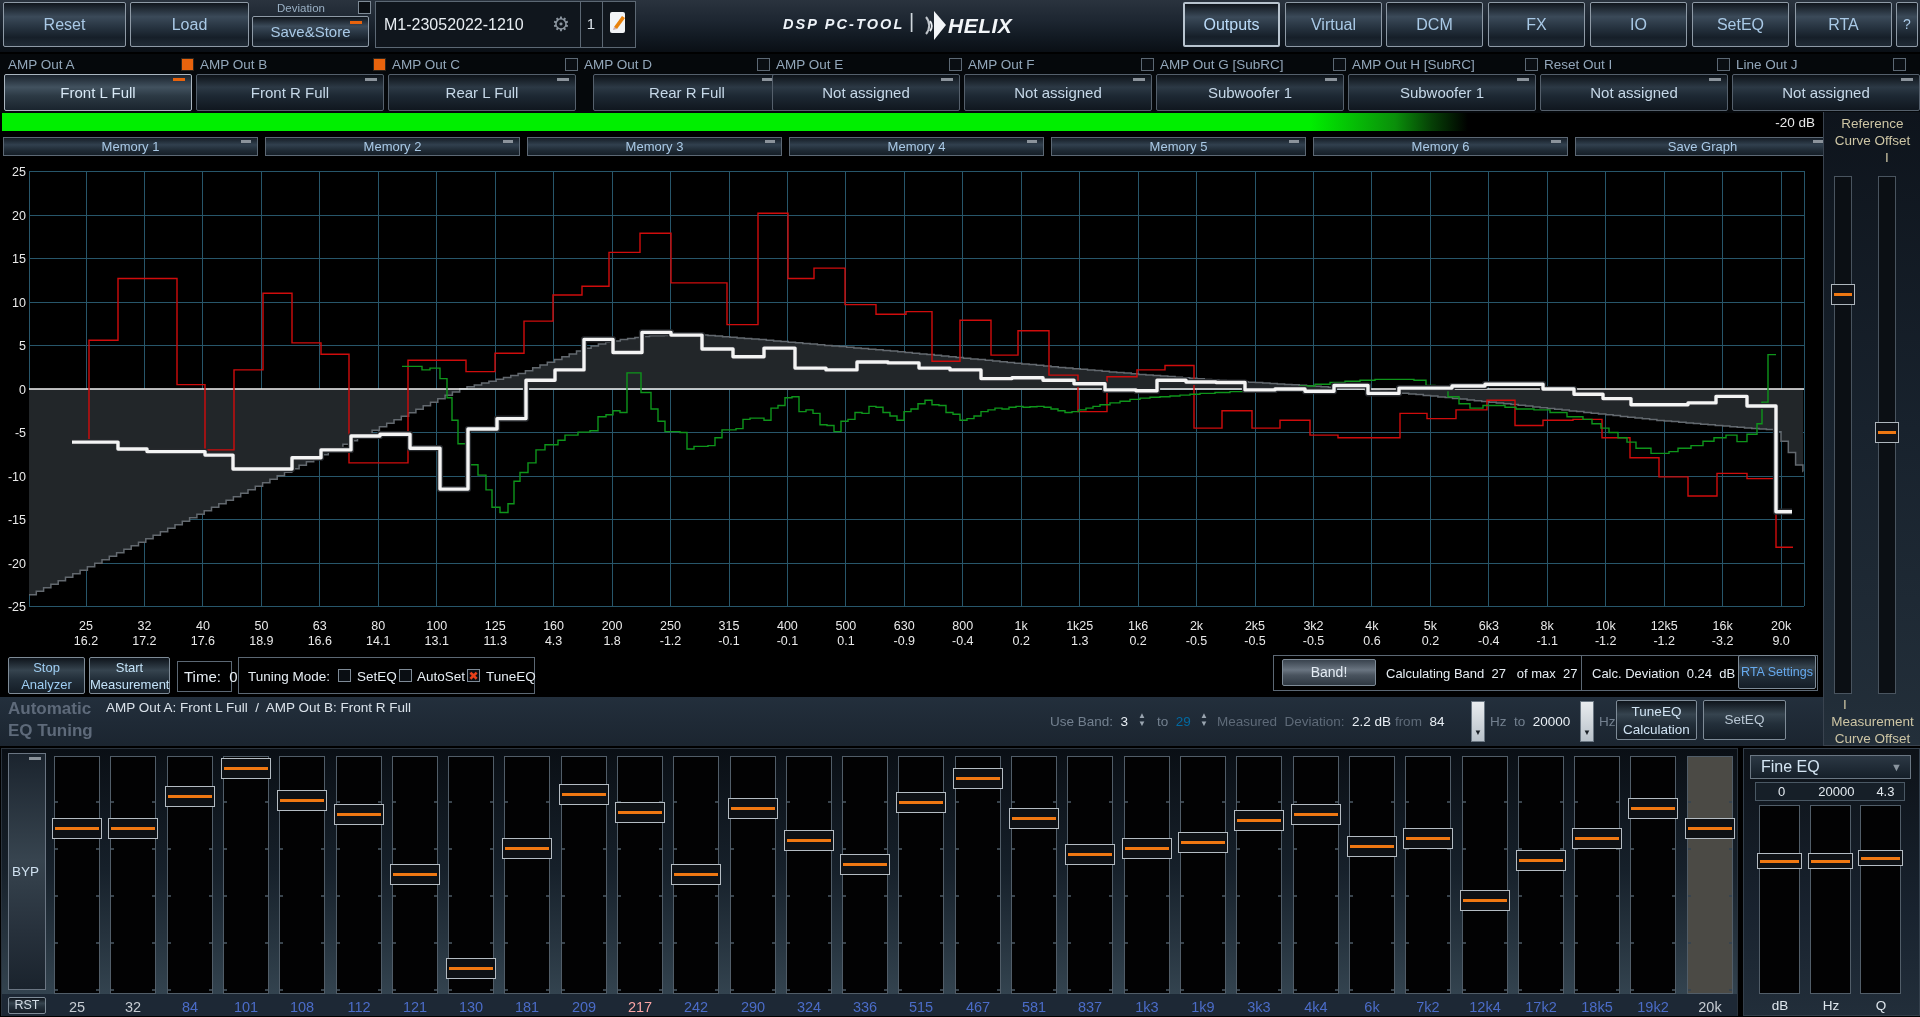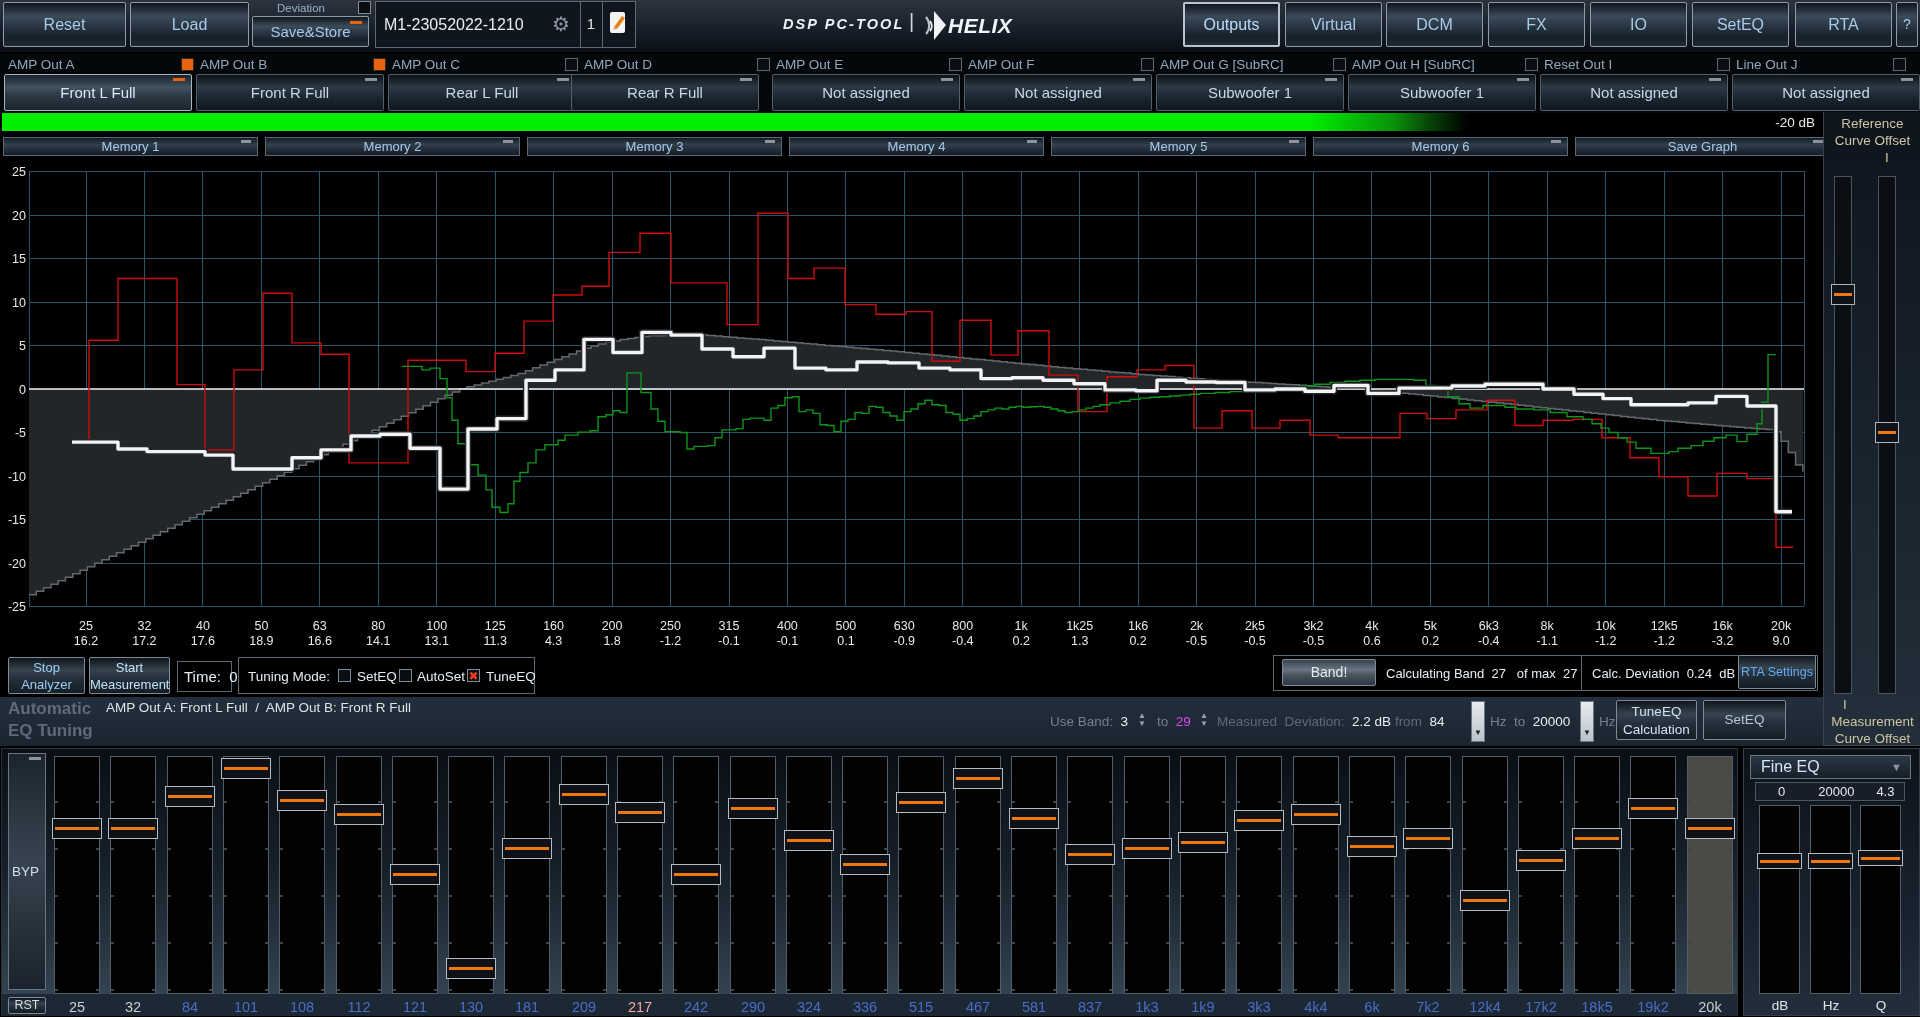--- a/index.html
+++ b/index.html
@@ -100,21 +100,21 @@
 <div class="tabcb checked" style="left:181px"></div>
 <div class="chbtn sel" style="left:4px"><div class="bdash o"></div>Front L Full</div>
 <div class="tablab" style="left:200px">AMP Out B</div>
 <div class="tabcb checked" style="left:373px"></div>
 <div class="chbtn" style="left:196px"><div class="bdash"></div>Front R Full</div>
 <div class="tablab" style="left:392px">AMP Out C</div>
 <div class="tabcb" style="left:565px"></div>
 <div class="chbtn" style="left:388px"><div class="bdash"></div>Rear L Full</div>
 <div class="tablab" style="left:584px">AMP Out D</div>
 <div class="tabcb" style="left:757px"></div>
-<div class="chbtn" style="left:571px"><div class="bdash"></div>Rear R Full</div>
+<div class="chbtn" style="left:593px"><div class="bdash"></div>Rear R Full</div>
 <div class="tablab" style="left:776px">AMP Out E</div>
 <div class="tabcb" style="left:949px"></div>
 <div class="chbtn" style="left:772px"><div class="bdash"></div>Not assigned</div>
 <div class="tablab" style="left:968px">AMP Out F</div>
 <div class="tabcb" style="left:1141px"></div>
 <div class="chbtn" style="left:964px"><div class="bdash"></div>Not assigned</div>
 <div class="tablab" style="left:1160px">AMP Out G [SubRC]</div>
 <div class="tabcb" style="left:1333px"></div>
 <div class="chbtn" style="left:1156px"><div class="bdash"></div>Subwoofer 1</div>
 <div class="tablab" style="left:1352px">AMP Out H [SubRC]</div>
@@ -284,21 +284,21 @@
 <div class="abs" style="left:1581px;top:656px;width:1px;height:34px;background:#5c6874"></div>
 <div class="abs" style="left:1592px;top:666px;color:#e6edf3;font-size:13px">Calc.&nbsp;Deviation&nbsp; 0.24&nbsp; dB</div>
 <div class="panbtn" style="left:1738px;top:655px;width:78px;height:34px;line-height:32px;font-size:12.5px;color:#66aaef;white-space:nowrap">RTA Settings</div>
 
 <div id="tunestrip" class="abs"></div>
 <div class="abs" style="left:8px;top:699px;color:#5e6a7a;font-size:17px;font-weight:bold">Automatic</div>
 <div class="abs" style="left:8px;top:721px;color:#5e6a7a;font-size:17px;font-weight:bold">EQ Tuning</div>
 <div class="abs" style="left:106px;top:700px;color:#dae2ea;font-size:13.5px">AMP Out A: Front L Full&nbsp; /&nbsp; AMP Out B: Front R Full</div>
 <div class="abs" style="left:1050px;top:714px;color:#73808f;font-size:13.5px">Use Band:&nbsp; <span style="color:#e8eef4">3</span></div>
 <div class="abs" style="left:1138px;top:712px;color:#9aa5b0;font-size:8px;line-height:8px">▲<br>▼</div>
-<div class="abs" style="left:1157px;top:714px;color:#73808f;font-size:13.5px">to&nbsp; <span style="color:#d946ef">29</span></div>
+<div class="abs" style="left:1157px;top:714px;color:#73808f;font-size:13.5px">to&nbsp; <span style="color:#0369a1">29</span></div>
 <div class="abs" style="left:1200px;top:712px;color:#9aa5b0;font-size:8px;line-height:8px">▲<br>▼</div>
 <div class="abs" style="left:1217px;top:714px;color:#5e6a78;font-size:13.5px">Measured&nbsp; Deviation:&nbsp; <span style="color:#e8eef4">2.2 dB</span> <span>from</span>&nbsp; <span style="color:#e8eef4">84</span></div>
 <div class="abs" style="left:1471px;top:701px;width:14px;height:41px;background:linear-gradient(180deg,#e9ecef,#b9c2ca);border:1px solid #6a7682;color:#1a2026;font-size:8px;text-align:center;line-height:62px">▼</div>
 <div class="abs" style="left:1490px;top:714px;color:#73808f;font-size:13.5px">Hz&nbsp; to&nbsp; <span style="color:#e8eef4">20000</span></div>
 <div class="abs" style="left:1580px;top:701px;width:14px;height:41px;background:linear-gradient(180deg,#e9ecef,#b9c2ca);border:1px solid #6a7682;color:#1a2026;font-size:8px;text-align:center;line-height:62px">▼</div>
 <div class="abs" style="left:1599px;top:714px;color:#73808f;font-size:13.5px">Hz</div>
 <div class="panbtn" style="left:1616px;top:700px;width:81px;height:40px;line-height:18px;padding-top:2px;font-size:13.5px;color:#cfe2f2">TuneEQ<br>Calculation</div>
 <div class="panbtn" style="left:1703px;top:700px;width:83px;height:40px;line-height:38px;font-size:13.5px;color:#b9c7d4">SetEQ</div>
 
 <div id="sidebar" class="abs">

